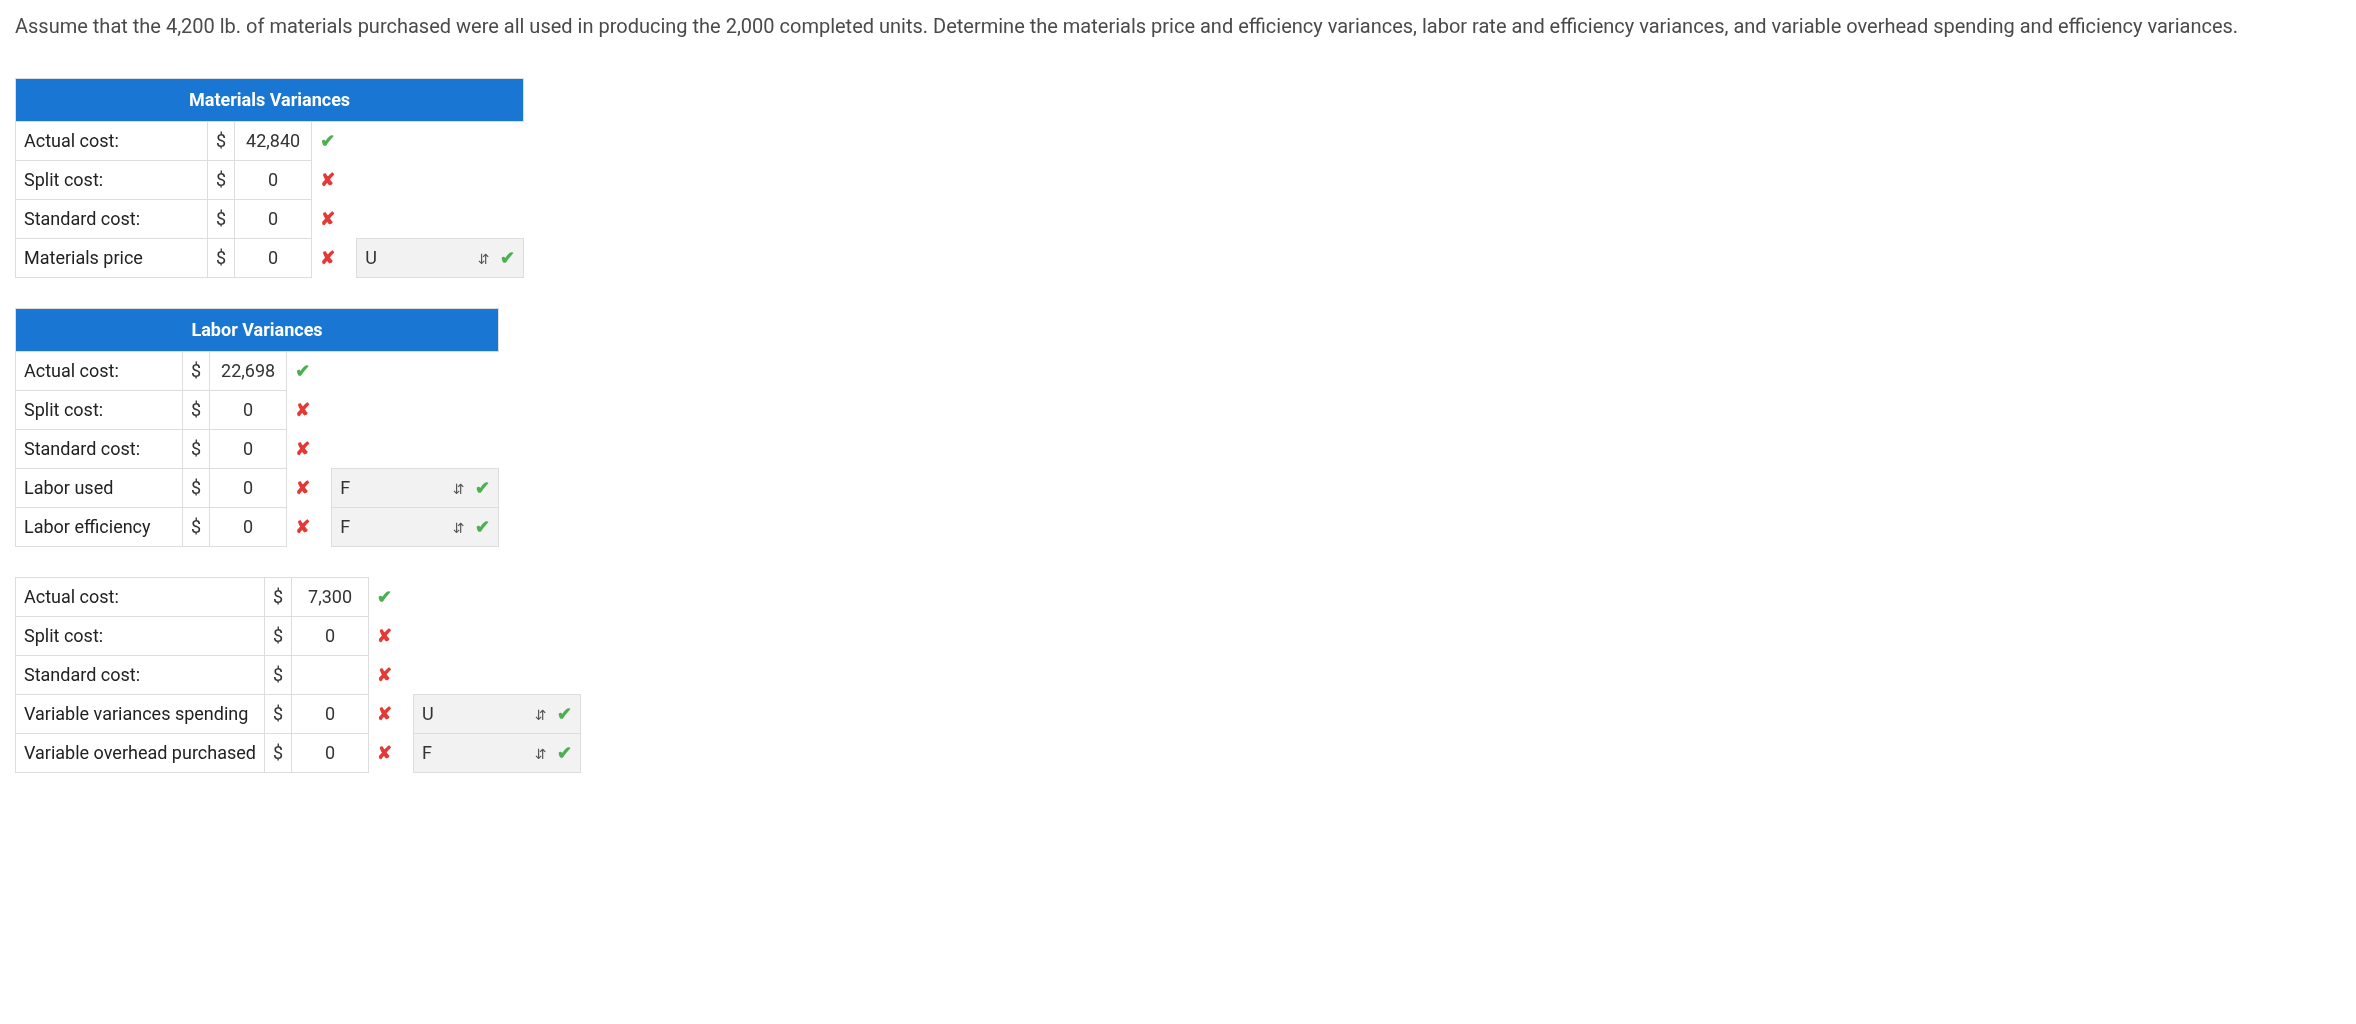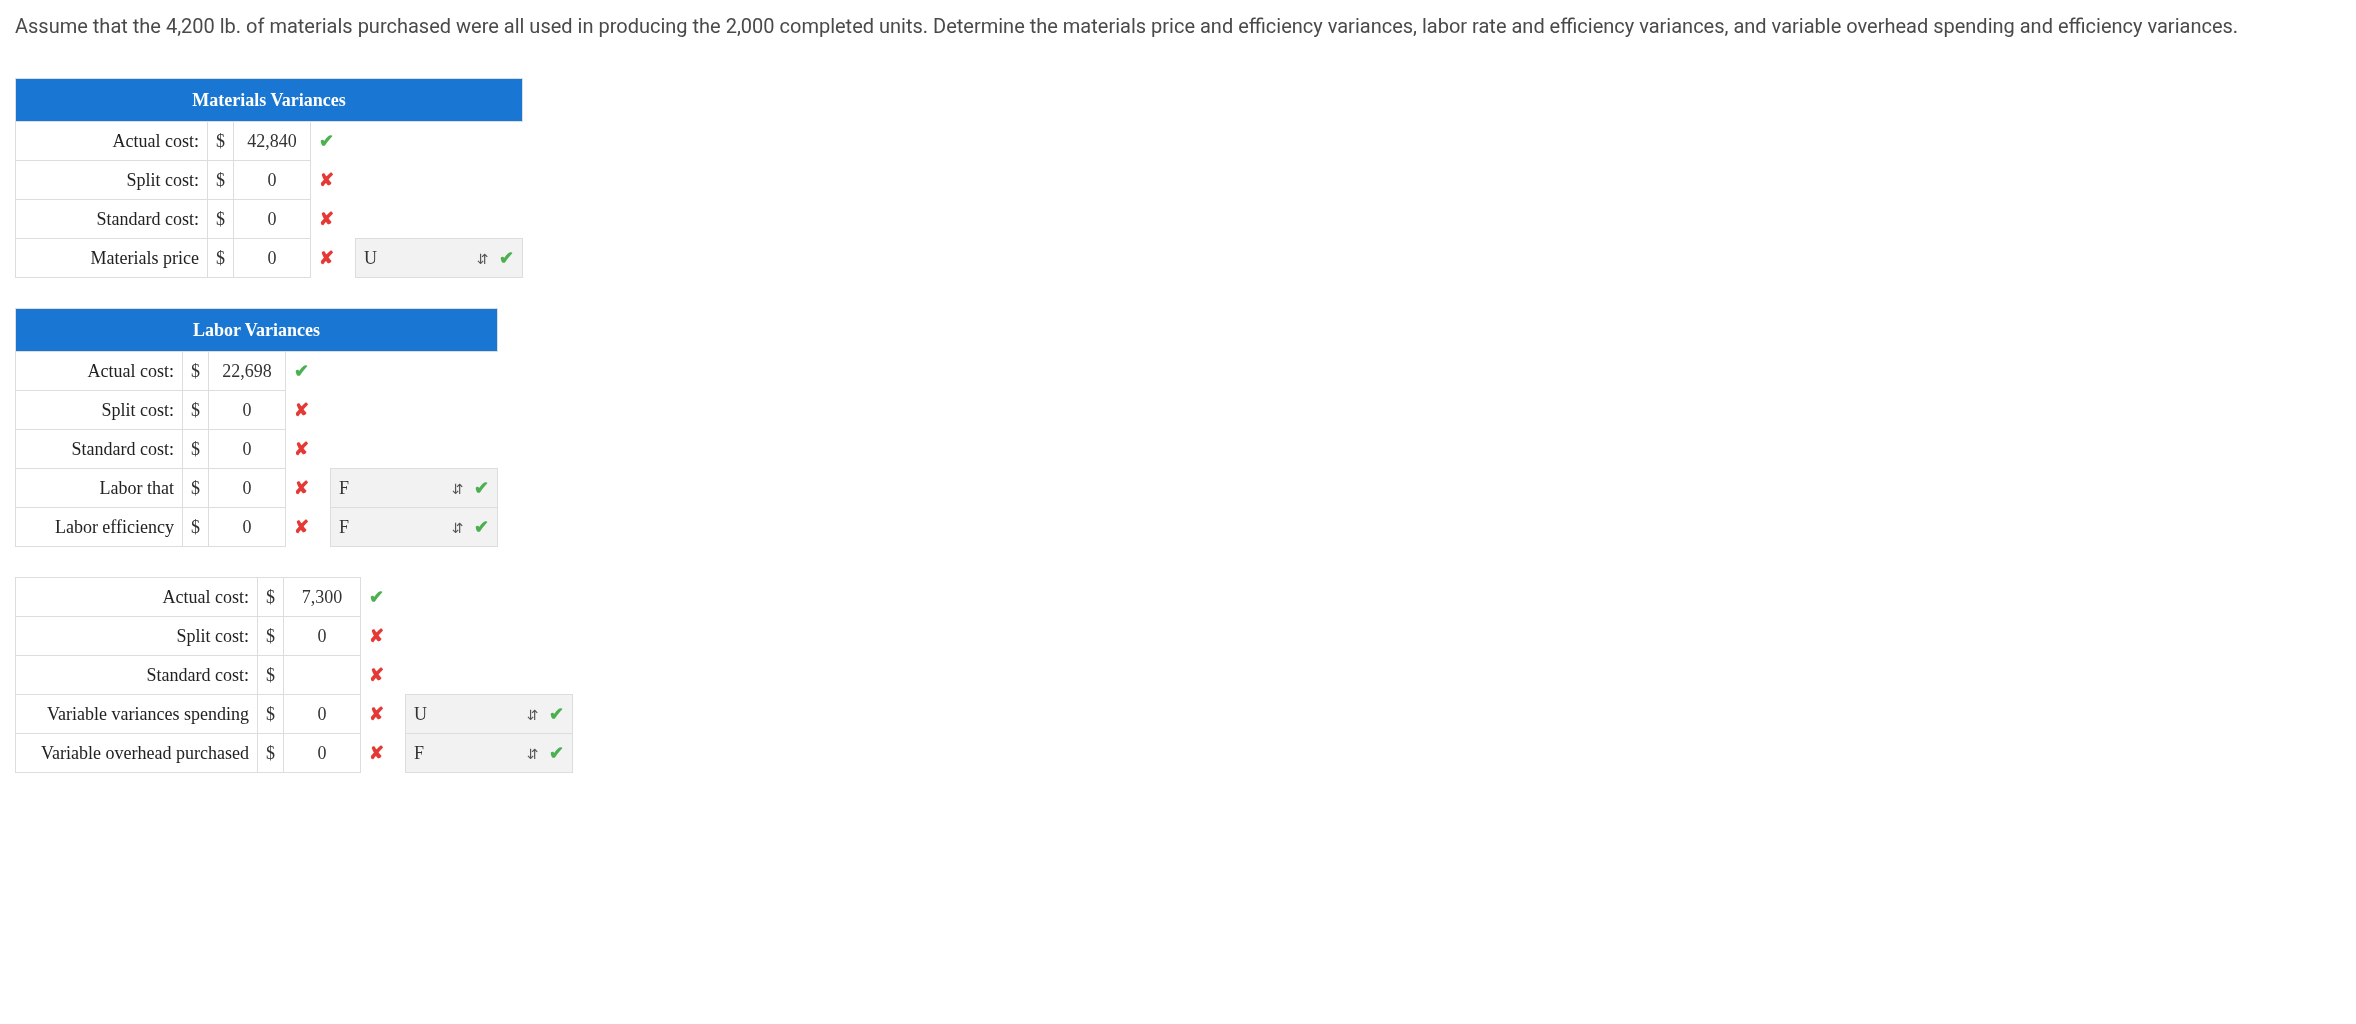--- a/index.html
+++ b/index.html
@@ -12,39 +12,37 @@
   }
   .question-text {
     color: #4a4a4a;
     margin-bottom: 36px;
   }
   table.variance {
     border-collapse: collapse;
     margin-top: 10px;
     margin-bottom: 30px;
     font-size: 18px;
-    font-family: Liberation Serif, serif;
   }
   table.variance td, table.variance th {
     border: 1px solid #ddd;
     padding: 4px 8px;
     vertical-align: middle;
     height: 30px;
   }
   table.variance th {
     background: #1976d2;
     color: #fff;
     font-weight: bold;
     text-align: center;
     padding: 6px;
   }
   .label-cell {
     color: #222;
     white-space: nowrap;
-    text-align: right;
   }
   .currency {
     text-align: left;
     padding-right: 2px;
   }
   .value {
     text-align: center;
     min-width: 60px;
     padding-right: 4px;
   }
@@ -147,21 +145,21 @@
     <td style="border:none"></td>
   </tr>
   <tr>
     <td class="label-cell">Standard cost:</td>
     <td class="currency">$</td>
     <td class="value">0</td>
     <td class="status-cell"><span class="cross">✘</span></td>
     <td style="border:none"></td>
   </tr>
   <tr>
-    <td class="label-cell">Labor that</td>
+    <td class="label-cell">Labor used</td>
     <td class="currency">$</td>
     <td class="value">0</td>
     <td class="status-cell"><span class="cross">✘</span></td>
     <td class="uf-cell">
       <span>F</span>
       <span style="float:right" class="icon-pair">
         <span class="sort-icon">⇵</span>
         <span class="check">✔</span>
       </span>
     </td>

